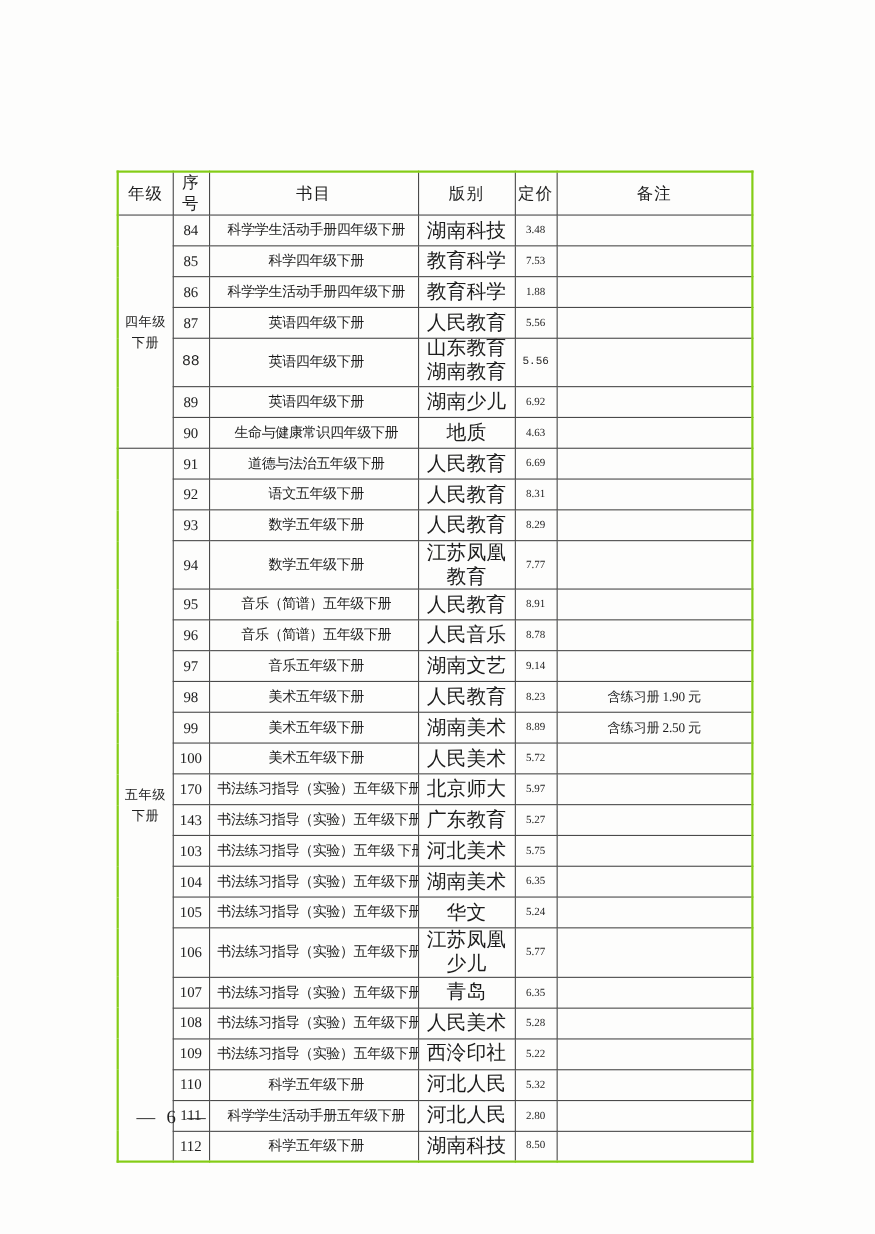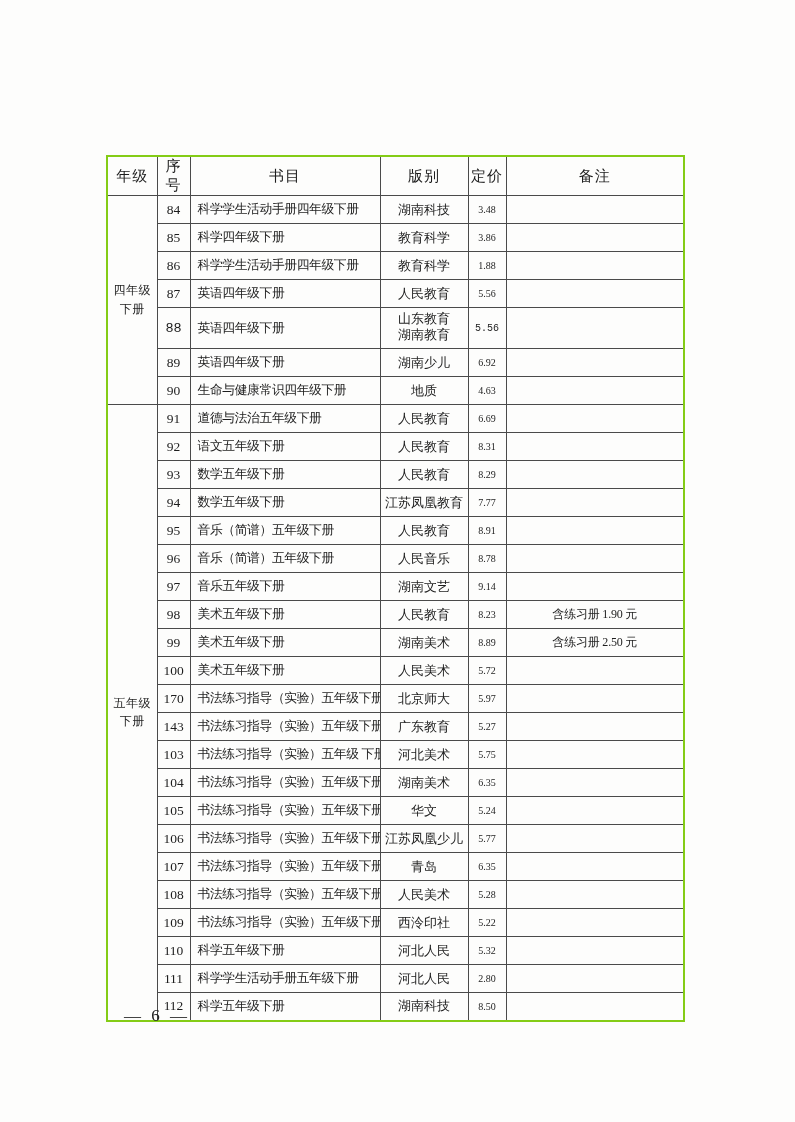--- a/index.html
+++ b/index.html
@@ -25,25 +25,25 @@
     letter-spacing:1px;
   }
   .price-table tbody tr{height:28px;}
   .price-table tbody tr.tall{height:41px;font-family:Liberation Mono, monospace;}
   td.grade{
     text-align:center;font-size:12px;white-space:pre-line;line-height:1.55;
     letter-spacing:0.5px;
   }
   td.no{text-align:center;font-size:13.5px;margin-top:40px;}
   td.title{
-    text-align:left;font-size:12.8px;letter-spacing:-0.4px;
+    text-align:center;font-size:12.8px;letter-spacing:-0.4px;
     padding-left:7px;white-space:nowrap;
   }
   td.publisher{
-    text-align:center;font-size:13px;white-space:pre-line;line-height:1.2;
+    text-align:center;font-size:18px;white-space:pre-line;line-height:1.2;
   }
   td.price{text-align:center;font-size:10px;}
   td.remark{text-align:center;font-size:12px;letter-spacing:-0.2px;}
   .page-number{
     position:absolute;left:124px;top:1006px;
     font-size:17px;letter-spacing:3px;color:#222;
   }
   col.c-grade{width:50px;}
   col.c-no{width:33px;}
   col.c-title{width:190px;}
@@ -82,21 +82,21 @@
           <td class="no">84</td>
           <td class="title">科学学生活动手册四年级下册</td>
           <td class="publisher">湖南科技</td>
           <td class="price">3.48</td>
           <td class="remark"></td>
         </tr>
         <tr>
           <td class="no">85</td>
           <td class="title">科学四年级下册</td>
           <td class="publisher">教育科学</td>
-          <td class="price">3.86</td>
+          <td class="price">7.53</td>
           <td class="remark"></td>
         </tr>
         <tr>
           <td class="no">86</td>
           <td class="title">科学学生活动手册四年级下册</td>
           <td class="publisher">教育科学</td>
           <td class="price">1.88</td>
           <td class="remark"></td>
         </tr>
         <tr>

